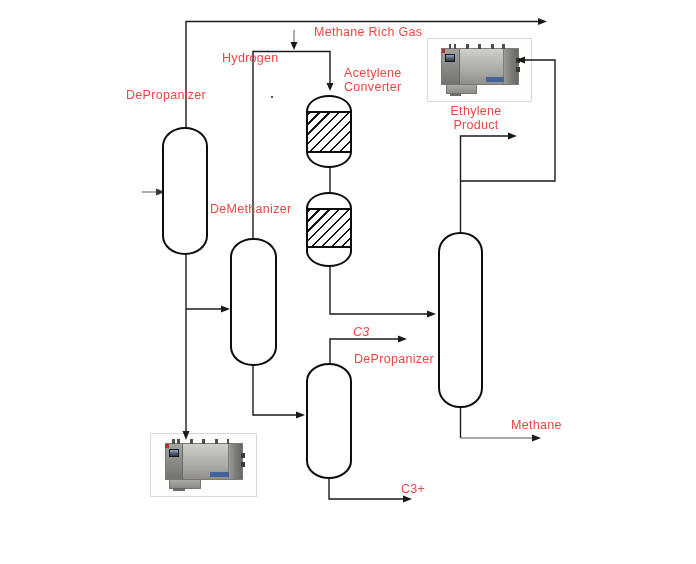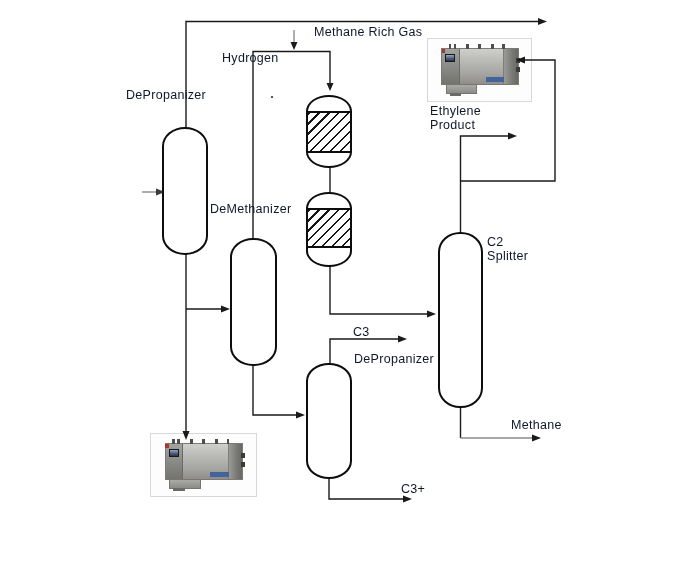--- a/index.html
+++ b/index.html
@@ -2,23 +2,23 @@
 <html><head>
 <meta charset="utf-8">
 <style>
   html,body{margin:0;padding:0;background:#fff;}
   #stage{
     position:relative;width:696px;height:564px;background:#ffffff;overflow:hidden;
     font-family:"Liberation Sans",sans-serif;color:#1a1a1a;
   }
   .lbl{
     position:absolute;font-size:12.5px;letter-spacing:.3px;line-height:14px;
-    white-space:pre-line;color:#0f172a;
-  }
-  .lbl.center{text-align:left;}
+    white-space:pre-line;color:#ef4444;
+  }
+  .lbl.center{text-align:center;}
   svg.lines{position:absolute;left:0;top:0;}
   
   .vessel{
     position:absolute;background:#fff;border:2px solid #0d0d0d;box-sizing:border-box;
   }
   .hatch{
     position:absolute;left:0;right:0;box-sizing:border-box;
     border-top:2.5px solid #0d0d0d;border-bottom:2.5px solid #0d0d0d;
     background:repeating-linear-gradient(135deg,#141414 0px,#141414 1.6px,rgba(0,0,0,0) 1.6px,rgba(0,0,0,0) 7px);
   }
@@ -174,33 +174,33 @@
   </div>
 
   <div class="vessel" style="left:306px;top:363px;width:46px;height:116px;border-radius:23px/18px;"></div>
 
   <div class="vessel" style="left:438px;top:232px;width:45px;height:176px;border-radius:22px/20px;"></div>
 
   <div class="lbl" style="left:126px;top:88px;">DePropanizer</div>
 
   <div class="lbl" style="left:210px;top:202px;">DeMethanizer</div>
 
+  <div class="lbl" style="left:344px;top:66px;">Acetylene
+Converter</div>
 
   <div class="lbl" style="left:354px;top:352px;">DePropanizer</div>
 
-  <div class="lbl center" style="left:487px;top:235px;width:75px;">C2
-Splitter</div>
 
   <div class="lbl" style="left:314px;top:25px;">Methane Rich Gas</div>
 
   <div class="lbl" style="left:222px;top:51px;">Hydrogen</div>
 
   <div class="lbl center" style="left:430px;top:104px;width:92px;">Ethylene
 Product</div>
 
   <div class="lbl" style="left:511px;top:418px;">Methane</div>
 
-  <div class="lbl" style="left:353px;top:325px;">C3</div>
+  <div class="lbl" style="left:353px;top:325px;font-style:italic;">C3</div>
 
   <div class="lbl" style="left:401px;top:482px;text-align:right;">C3+</div>
 
   <div class="dot" style="left:271px;top:96px;"></div>
 </div>
 
 </body></html>

